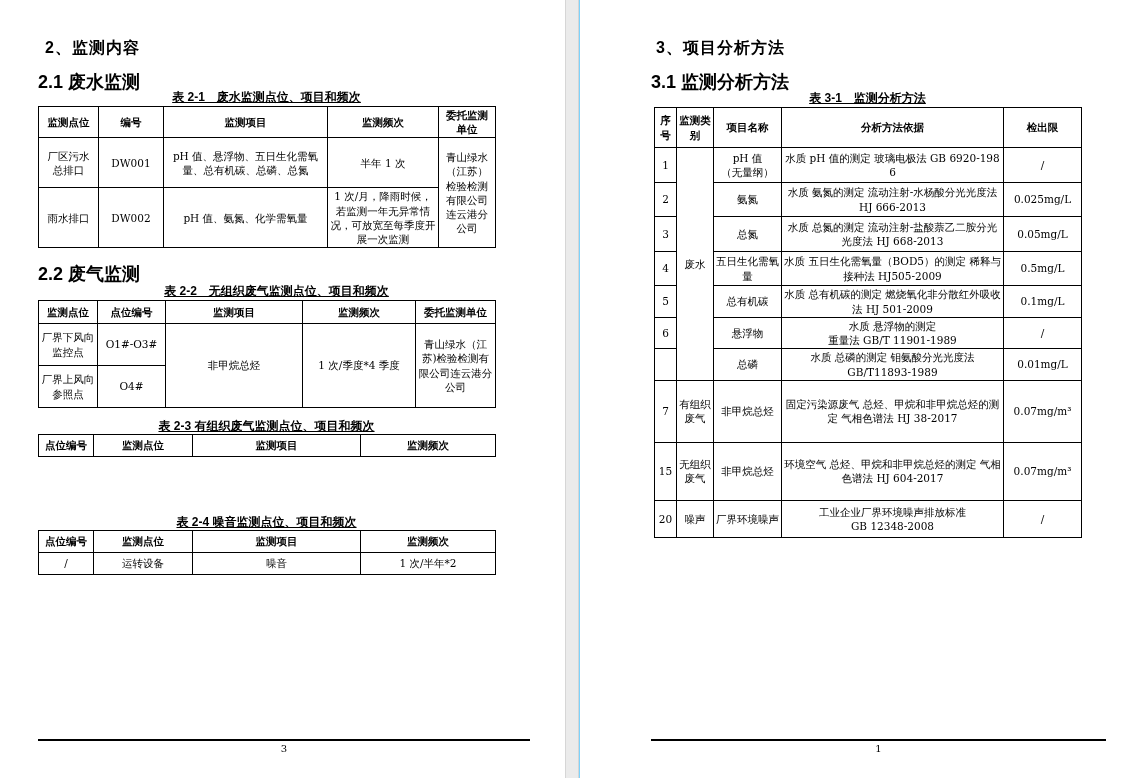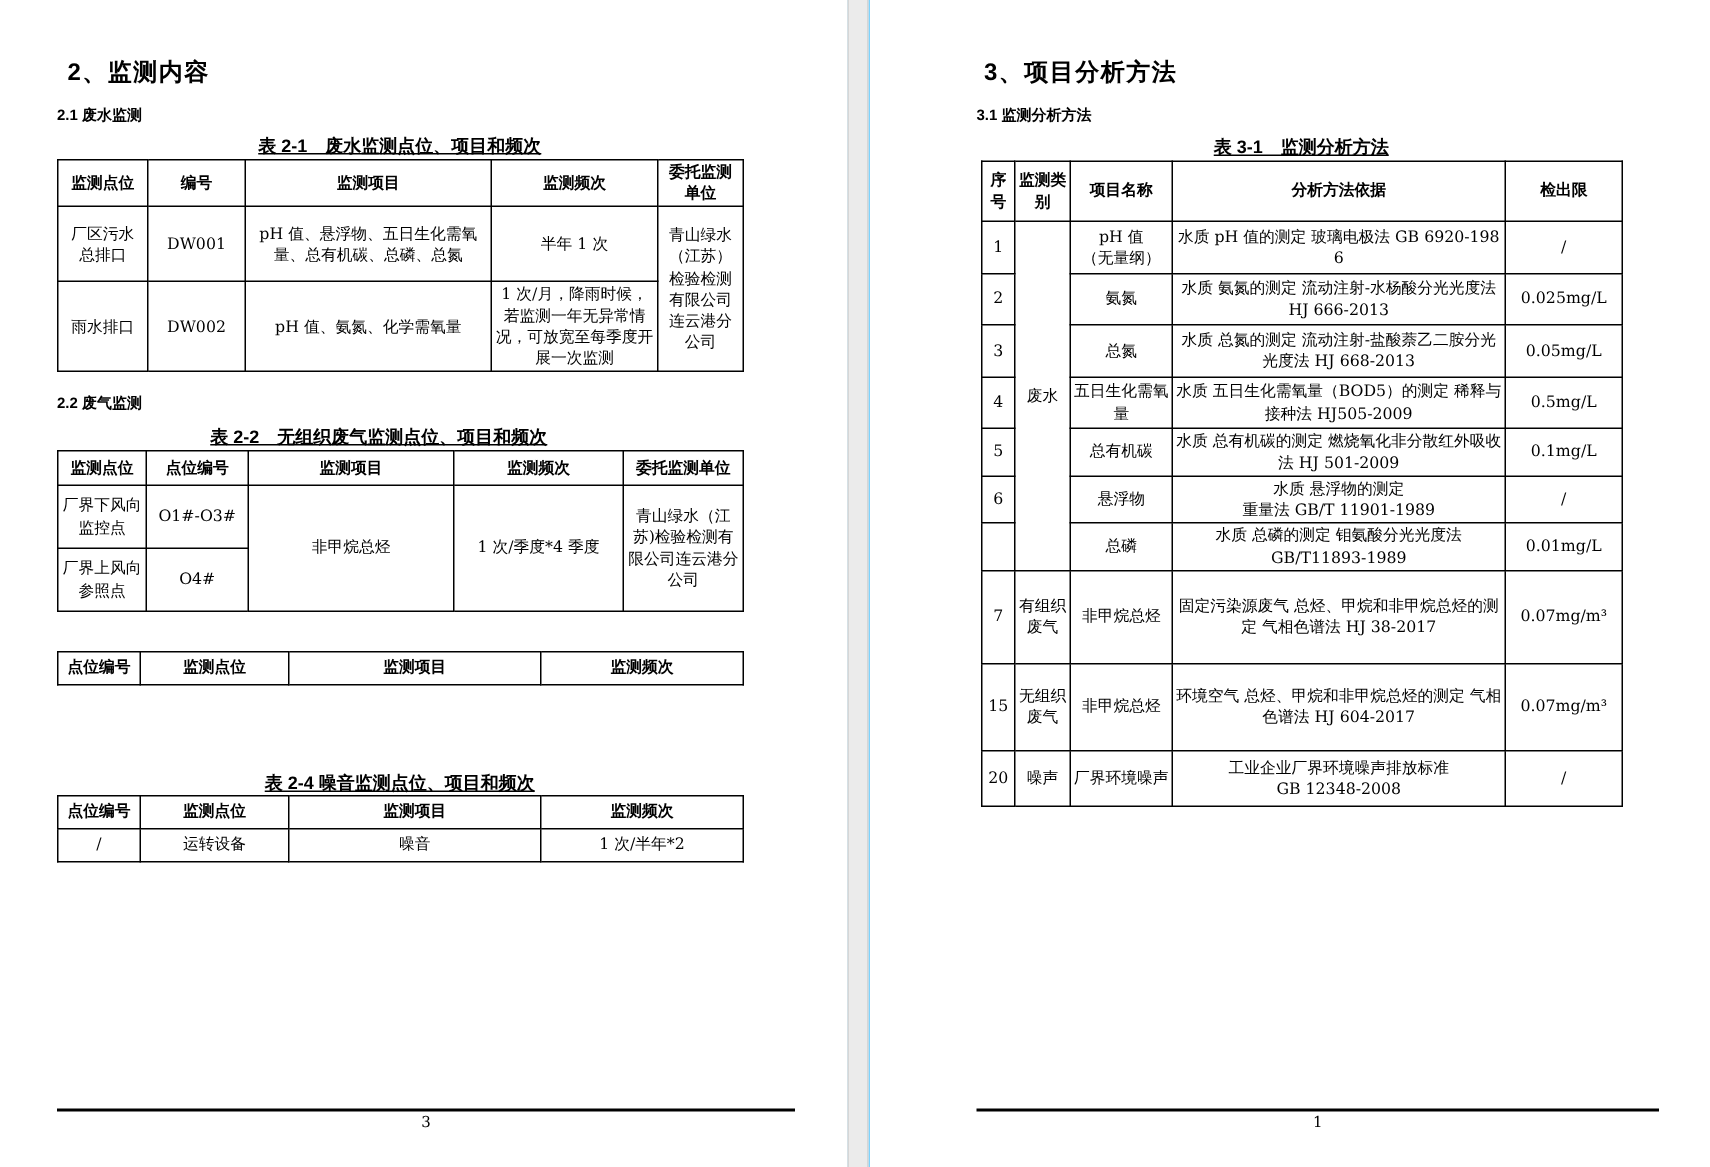--- a/index.html
+++ b/index.html
@@ -6,21 +6,21 @@
   #screen{position:relative;width:1140px;height:778px;background:#7dd3fc;overflow:hidden;
           font-family:"DejaVu Serif","Liberation Serif",serif;color:#000;}
   .page{position:absolute;top:0;height:778px;background:#ffffff;}
   #page-left{left:0;width:565px;}
   #page-right{left:580px;width:561px;}
   .page-gap{position:absolute;left:565px;top:0;width:14px;height:778px;background:#ebebeb;
             border-left:1px solid #d6d6d6;border-right:1px solid #d6d6d6;box-sizing:border-box;}
   .h1{position:absolute;font-family:"Liberation Sans","DejaVu Sans",sans-serif;
       font-weight:bold;font-size:16px;letter-spacing:1px;}
   .h2{position:absolute;font-family:"Liberation Sans","DejaVu Sans",sans-serif;
-      font-weight:bold;font-size:10px;}
+      font-weight:bold;font-size:18px;}
   .cap{position:absolute;font-family:"Liberation Sans","DejaVu Sans",sans-serif;
        font-weight:bold;font-size:12px;text-align:center;text-decoration:underline;}
   table{border-collapse:collapse;table-layout:fixed;position:absolute;}
   td,th{border:1px solid #000;font-size:10.5px;line-height:1.35;text-align:center;
         vertical-align:middle;padding:1px 2px;overflow:hidden;word-break:break-all;}
   th{font-family:"Liberation Sans","DejaVu Sans",sans-serif;font-weight:bold;}
   .pre{white-space:pre-line;}
   .footline{position:absolute;border-top:2px solid #000;height:0;}
   .pagenum{position:absolute;text-align:center;font-size:10px;}
 </style>
@@ -70,21 +70,21 @@
         <td class="pre">雨水排口</td>
         <td>DW002</td>
         <td>pH 值、氨氮、化学需氧量</td>
         <td>1 次/月，降雨时候，若监测一年无异常情况，可放宽至每季度开展一次监测</td>
       </tr>
     </tbody>
       </table>
 
     <div class="h2" style="left:38px;top:262px;">2.2 废气监测</div>
 
-    <div class="cap" style="left:24px;top:283px;width:457px;">表 2-2　无组织废气监测点位、项目和频次</div>
+    <div class="cap" style="left:48px;top:283px;width:457px;">表 2-2　无组织废气监测点位、项目和频次</div>
 
     <table style="left:38px;top:300px;width:457px;">
       <colgroup>
           <col style="width:59px">
           <col style="width:68px">
           <col style="width:137px">
           <col style="width:113px">
           <col style="width:80px">
         </colgroup>
       <tbody>
@@ -104,20 +104,21 @@
         <td rowspan="2">青山绿水（江苏)检验检测有限公司连云港分公司</td>
       </tr>
       <tr style="height:42px;">
         <td class="pre">厂界上风向
 参照点</td>
         <td>O4#</td>
       </tr>
     </tbody>
       </table>
 
+    <div class="cap" style="left:38px;top:418px;width:457px;">表 2-3 有组织废气监测点位、项目和频次</div>
 
     <table style="left:38px;top:434px;width:457px;">
       <colgroup>
           <col style="width:55px">
           <col style="width:99px">
           <col style="width:168px">
           <col style="width:135px">
         </colgroup>
       <tbody>
           <tr style="height:22px;">

